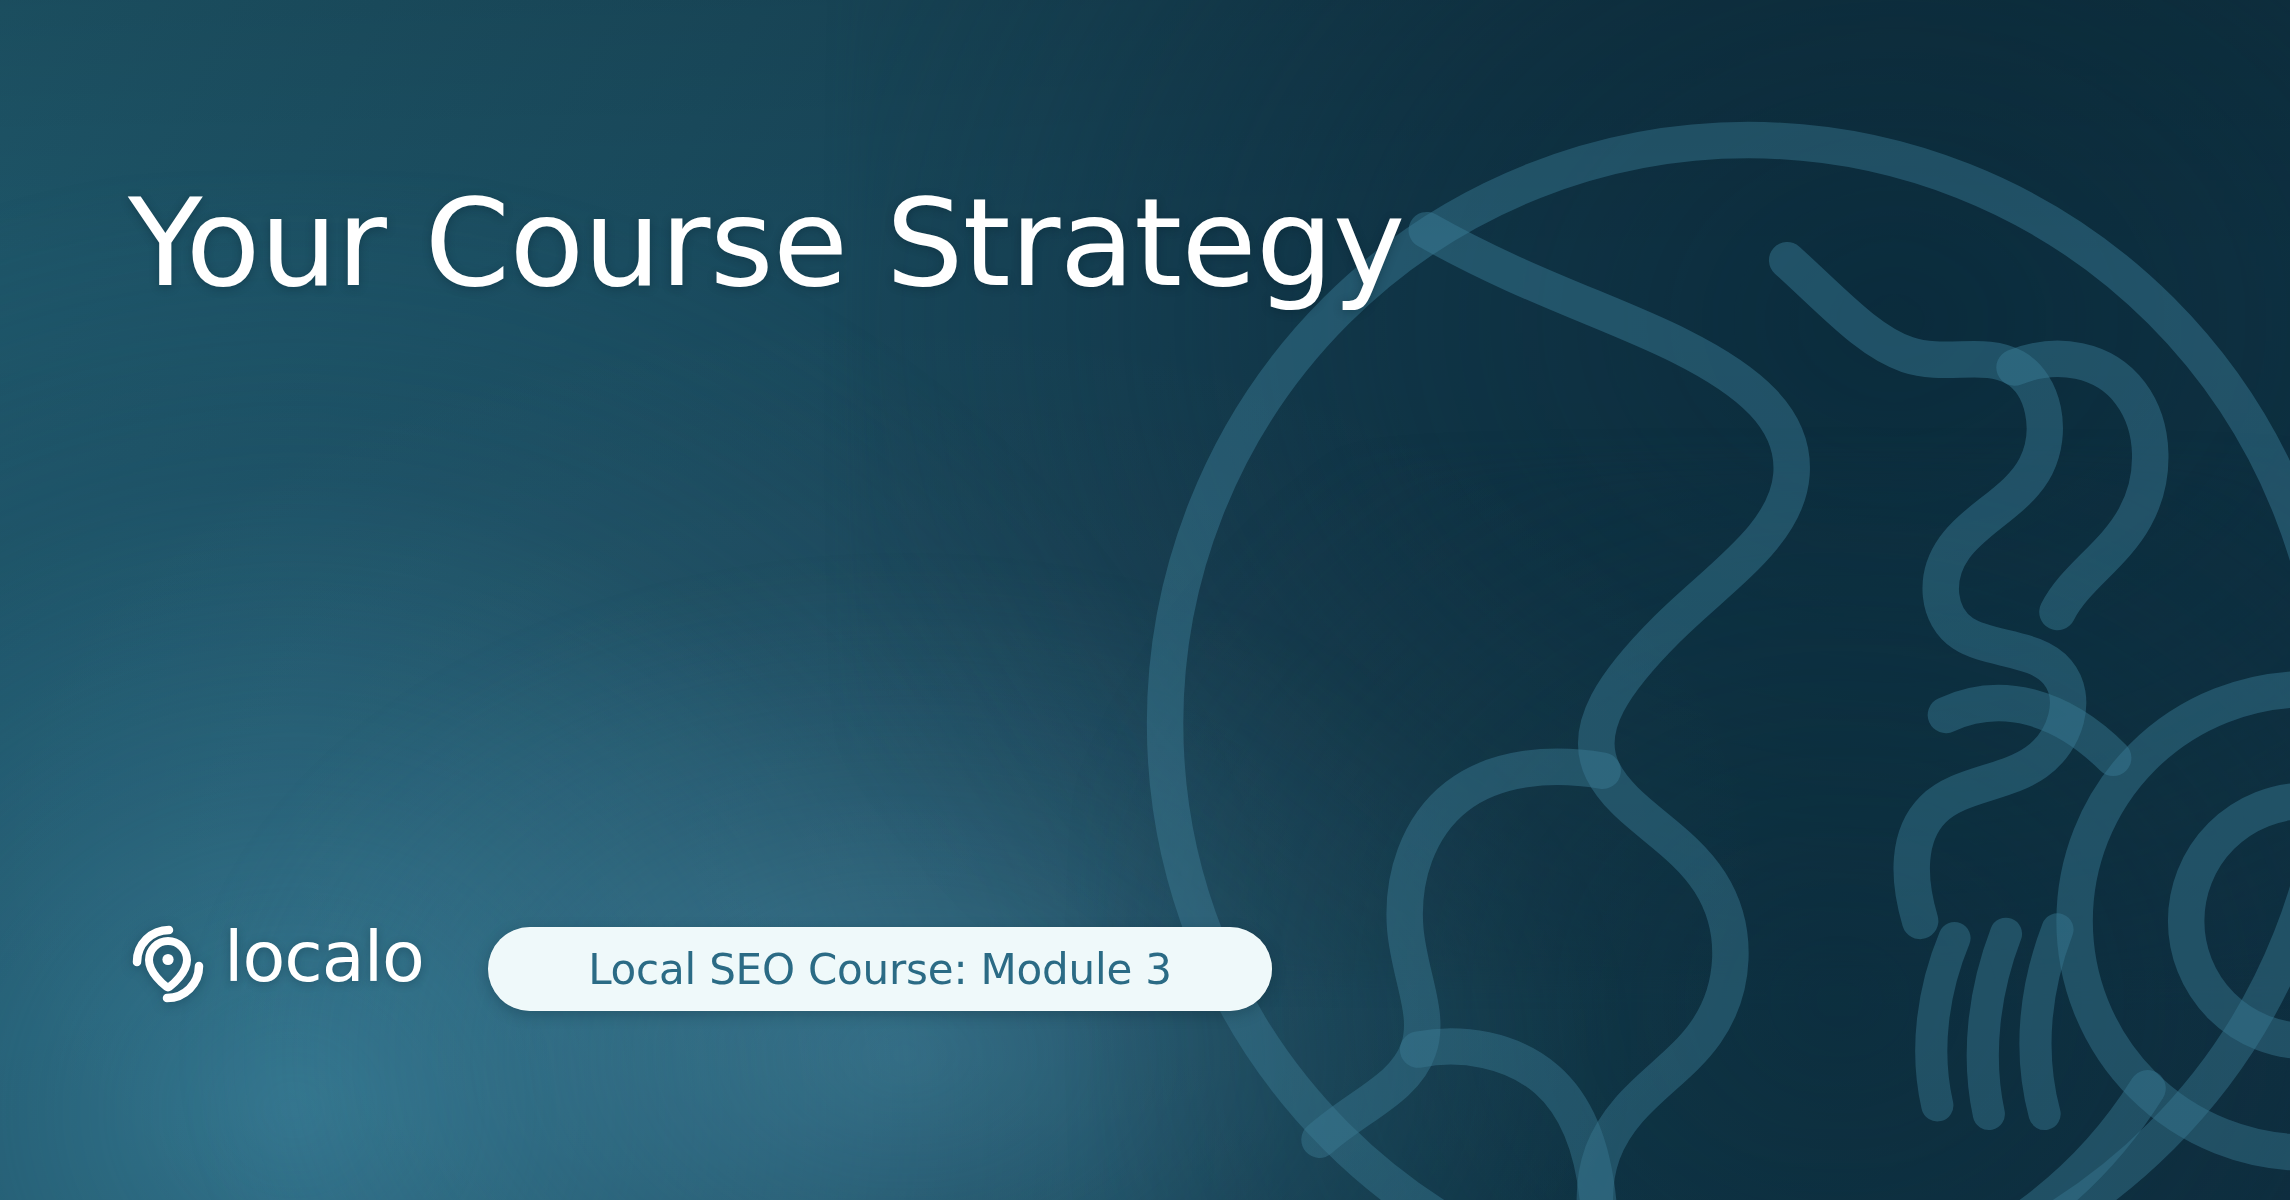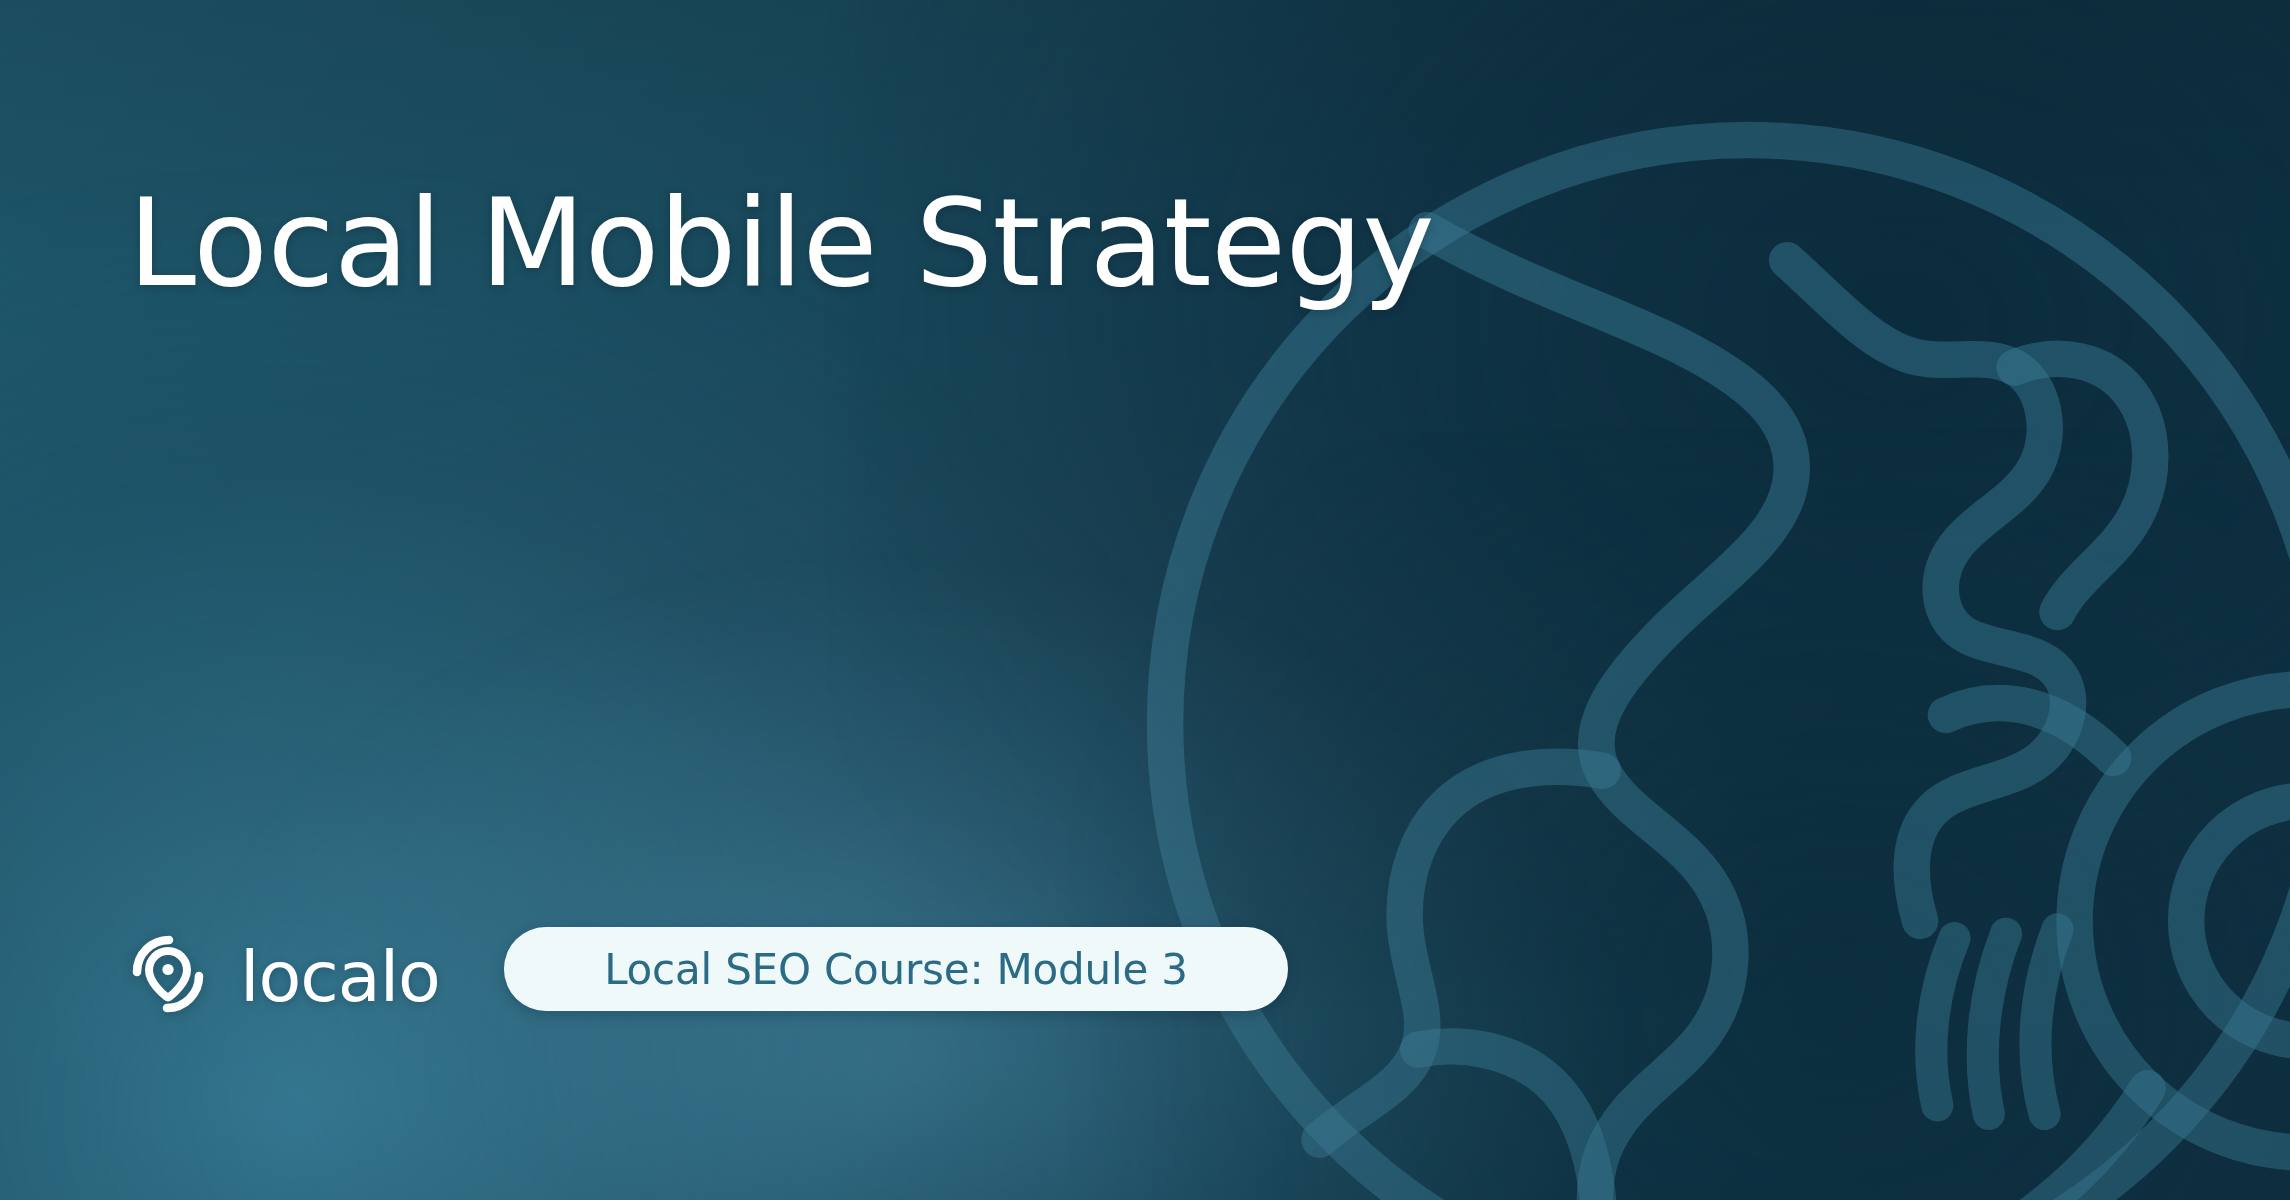--- a/index.html
+++ b/index.html
@@ -100,22 +100,22 @@
   
   .footer-row{
     position:absolute;
     left:128px; top:924px;
     display:flex;
     align-items:center;
     gap:0px;
   }
   .brand{
     display:flex;
-    align-items:flex-end;
-    gap:32px;
+    align-items:flex-start;
+    gap:16px;
     height:90px;
   }
   .brand-mark{ width:80px; height:80px; flex:0 0 80px; display:block; }
   .brand-mark svg{ width:100%; height:100%; display:block;
     filter:drop-shadow(0 2px 6px rgba(4,26,38,0.28)); }
   .brand-word{
     color:#ffffff;
     font-family:"DejaVu Sans", sans-serif;
     font-size:70px;
     font-weight:400;
@@ -200,21 +200,21 @@
 
       <circle cx="560" cy="392" r="108" stroke-width="17"></circle>
       <circle cx="560" cy="392" r="56" stroke-width="17"></circle>
       <path d="M470 316 C 446 292, 418 284, 392 296" stroke-width="17"></path>
       <path d="M486 470 C 466 502, 438 528, 404 546" stroke-width="17"></path>
     </svg>
   </div>
 
   <div class="bg-vignette"></div>
 
-  <h1 class="title">Local Mobile Strategy</h1>
+  <h1 class="title">Your Course Strategy</h1>
 
   <div class="footer-row">
 
     <div class="brand">
       <span class="brand-mark">
         <svg viewBox="0 0 80 80" fill="none" xmlns="http://www.w3.org/2000/svg">
 
           <path d="M9 38 C 9 20.3 23.3 6 41 6" stroke="#ffffff" stroke-width="8.5" stroke-linecap="round"></path>
 
           <path d="M71 42 C 71 59.7 56.7 74 39 74" stroke="#ffffff" stroke-width="8.5" stroke-linecap="round"></path>

